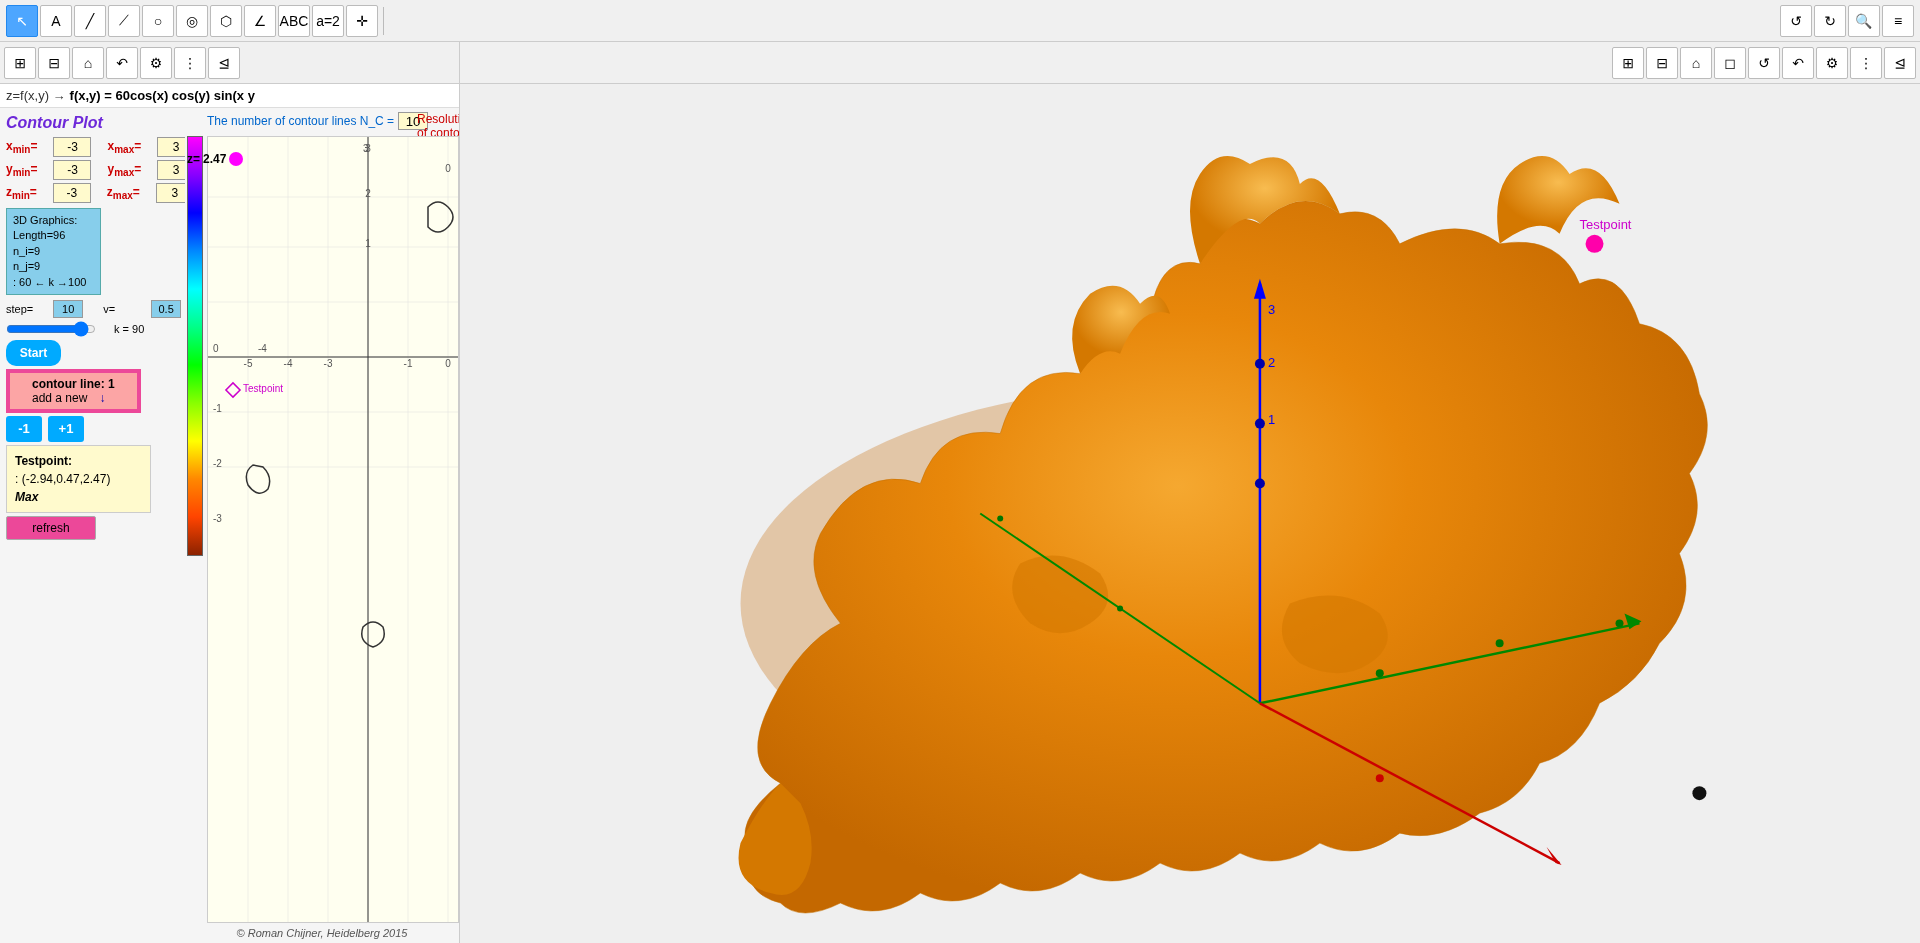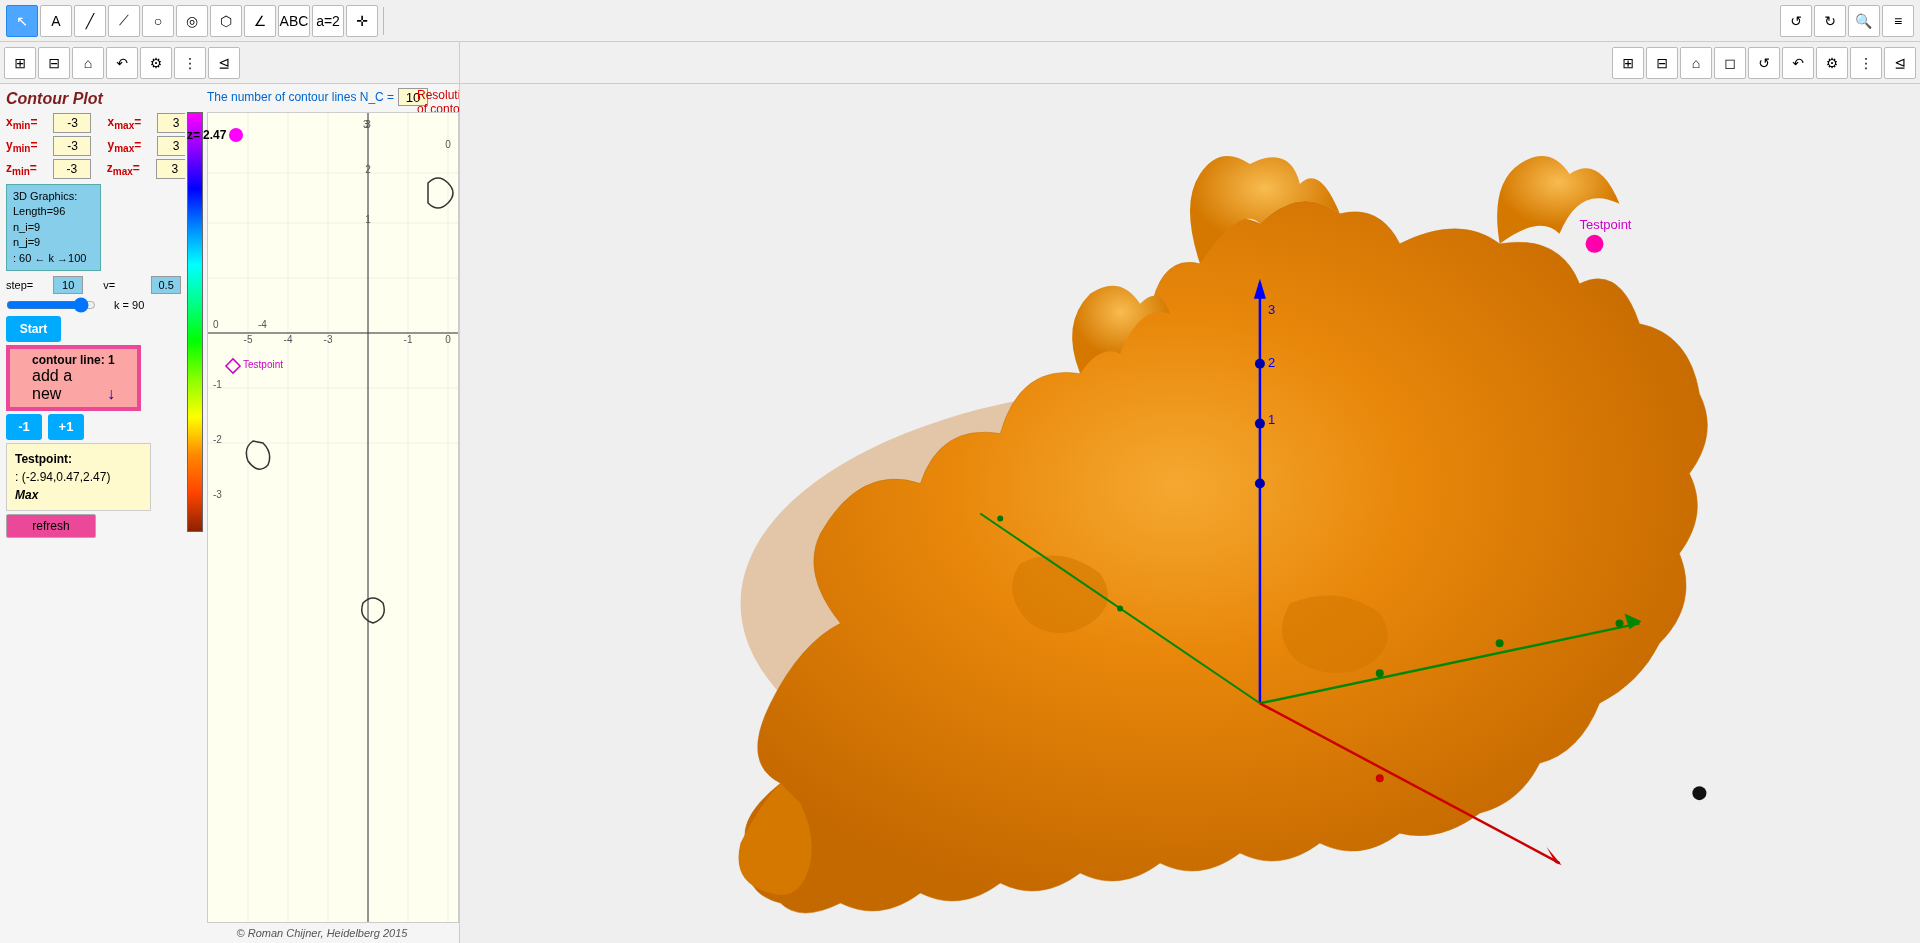--- a/index.html
+++ b/index.html
@@ -56,26 +56,26 @@
     }
 
     
     .slider-row { display: flex; align-items: center; gap: 20px; font-size: 11px; }
     .step-input { width: 30px; height: 18px; border: 1px solid #999; background: #87ceeb; text-align: center; font-size: 11px; }
     .v-input { width: 30px; height: 18px; border: 1px solid #999; background: #87ceeb; text-align: center; font-size: 11px; margin-left: 16px; }
     .slider-track { width: 90px; }
 
     .start-btn {
       width: 55px; height: 26px; background: #00aaff; color: white; border: none;
-      cursor: pointer; font-weight: bold; font-size: 12px; border-radius: 3px;
+      cursor: pointer; font-weight: bold; font-size: 12px; border-radius: 10px;
     }
 
     .contour-info { background: #fca5a5; border: 4px solid #ec4899; padding: 4px 22px; font-size: 12px; width: 135px; }
 
-    .add-new-row { display: flex; align-items: flex-end; gap: 12px; font-size: 16px; }
+    .add-new-row { display: flex; align-items: flex-end; gap: 12px; font-size: 12px; }
     .arrow-down { color: #0000aa; font-weight: bold; }
 
     .step-buttons { display: flex; gap: 6px; }
     .step-btn {
       width: 36px; height: 26px; background: #00aaff; color: white; border: none;
       cursor: pointer; font-weight: bold; font-size: 13px; border-radius: 3px;
     }
 
     .testpoint-box {
       background: #fffacd; border: 1px solid #ccc; padding: 6px 8px; font-size: 12px;
@@ -143,26 +143,30 @@
     <div class="left-toolbar">
       <button class="toolbar-btn">⊞</button>
       <button class="toolbar-btn">⊟</button>
       <button class="toolbar-btn">⌂</button>
       <button class="toolbar-btn">↶</button>
       <button class="toolbar-btn">⚙</button>
       <button class="toolbar-btn">⋮</button>
       <button class="toolbar-btn">⊴</button>
     </div>
 
+    <div class="function-bar">
+      <span class="function-label">z=f(x,y) →</span>
+      <span class="function-formula">f(x,y) = 60cos(x) cos(y) sin(x y</span>
+    </div>
 
     <div class="left-panel-inner">
 
       <div class="left-controls-column">
 
-        <div style="font-size:16px; font-style:italic; font-weight:bold; color:#7f1d1d; padding: 2px 0;">Contour Plot</div>
+        <div style="font-size:16px; font-style:italic; font-weight:bold; color:#6d28d9; padding: 2px 0;">Contour Plot</div>
 
         <div class="range-row">
           <span class="range-label">x<sub>min</sub>=</span>
           <input class="range-input" type="text" value="-3" style="">
           <span class="range-label">x<sub>max</sub>=</span>
           <input class="range-input" type="text" value="3" style="">
         </div>
 
         <div class="range-row">
           <span class="range-label">y<sub>min</sub>=</span>

